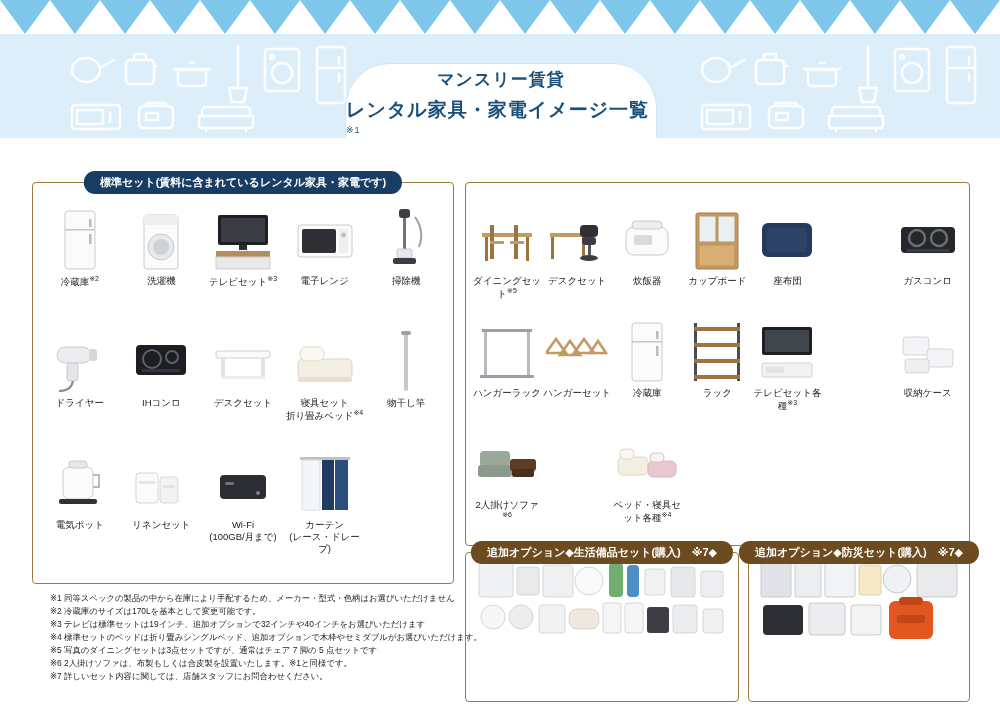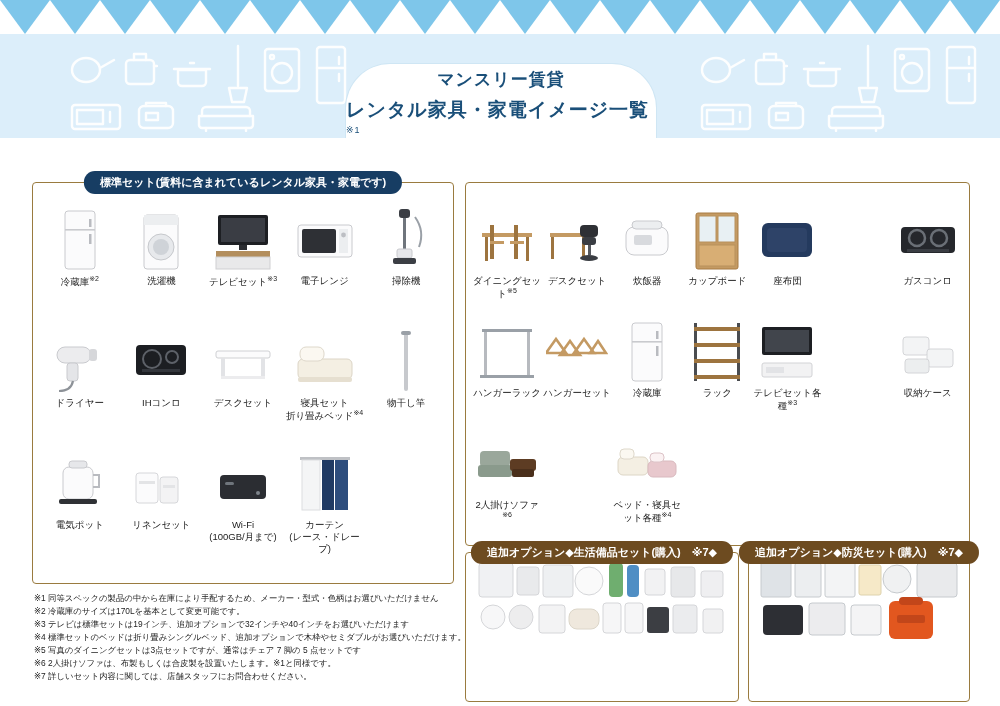--- a/index.html
+++ b/index.html
@@ -92,21 +92,21 @@
   #grid-option .cell{width:14.28%;height:112px;}
   #grid-living .cell{width:100%;height:112px;}
   #grid-disaster .cell{width:100%;height:112px;}
   .brown{background:#5a3a22;}
 
   
   .notes{
     position:absolute;left:34px;top:592px;width:420px;
     font-size:8.4px;line-height:1.55;color:#222;
   }
-  .notes div{white-space:nowrap;}
+  .notes div{white-space:nowrap;margin-left:16px;}
 </style>
 </head>
 <body>
 
 <div class="page">
 
   <div class="header">
     <div class="scallop" id="scallop">
         <i class="tri" style="left: 0px;"></i>
         <i class="tri" style="left: 50px;"></i>

